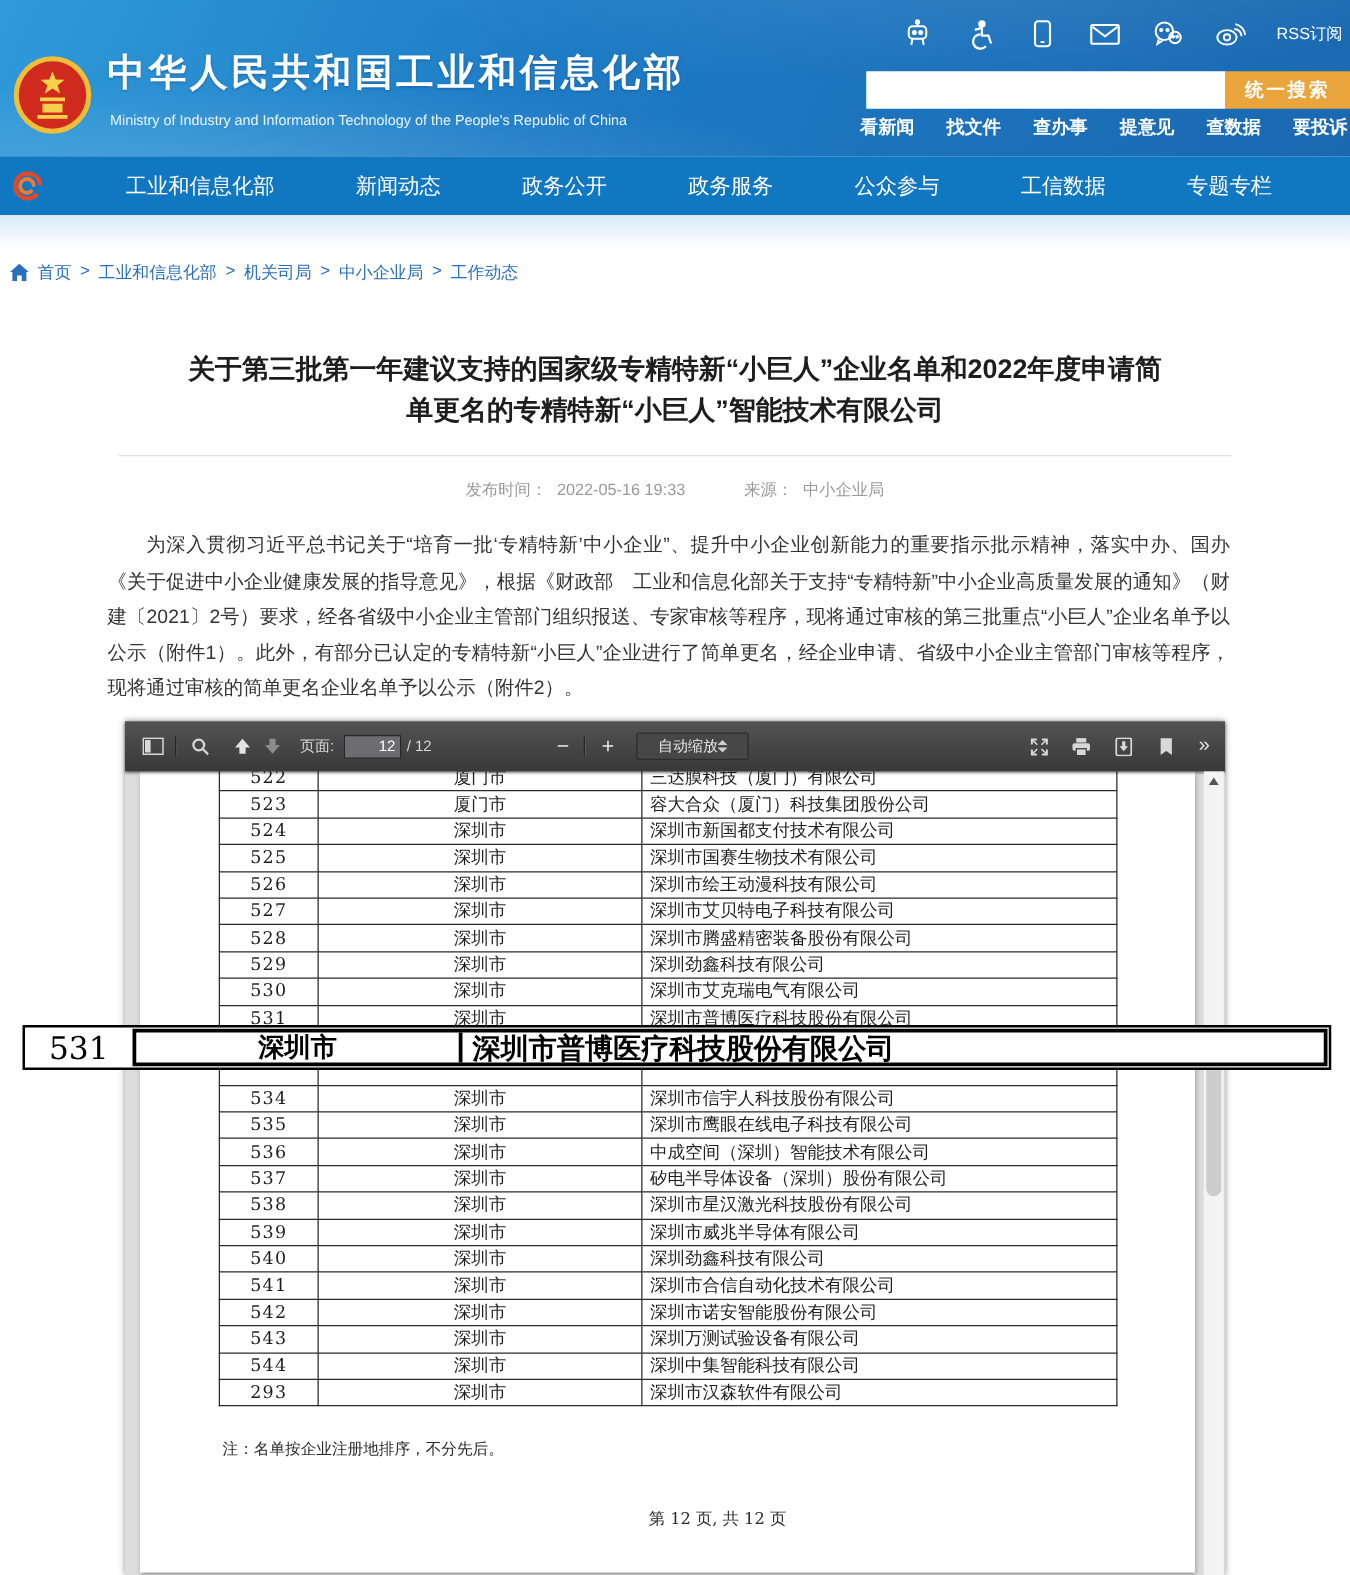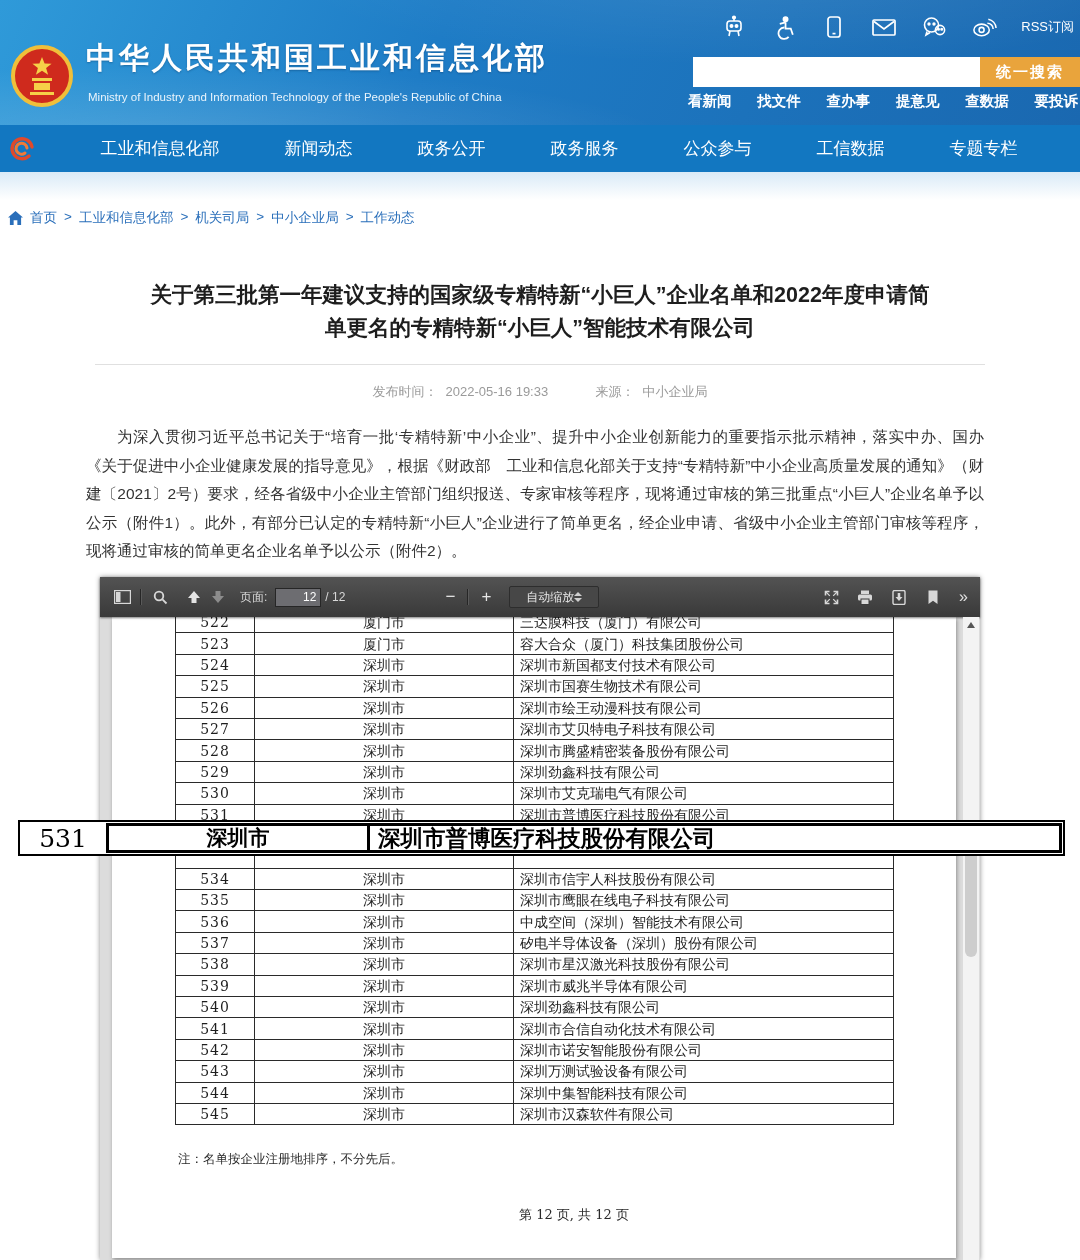--- a/index.html
+++ b/index.html
@@ -418,21 +418,21 @@
               <td class="c-num">543</td>
               <td class="c-city">深圳市</td>
               <td class="c-comp">深圳万测试验设备有限公司</td>
             </tr>
             <tr>
               <td class="c-num">544</td>
               <td class="c-city">深圳市</td>
               <td class="c-comp">深圳中集智能科技有限公司</td>
             </tr>
             <tr>
-              <td class="c-num">545</td>
+              <td class="c-num">293</td>
               <td class="c-city">深圳市</td>
               <td class="c-comp">深圳市汉森软件有限公司</td>
             </tr>
           </tbody>
       </table>
       <div class="pdf-note">注：名单按企业注册地排序，不分先后。</div>
       <div class="pdf-footer">第 12 页, 共 12 页</div>
     </div>
     <div class="scrollbar">
       <div class="sb-arrow"></div>

